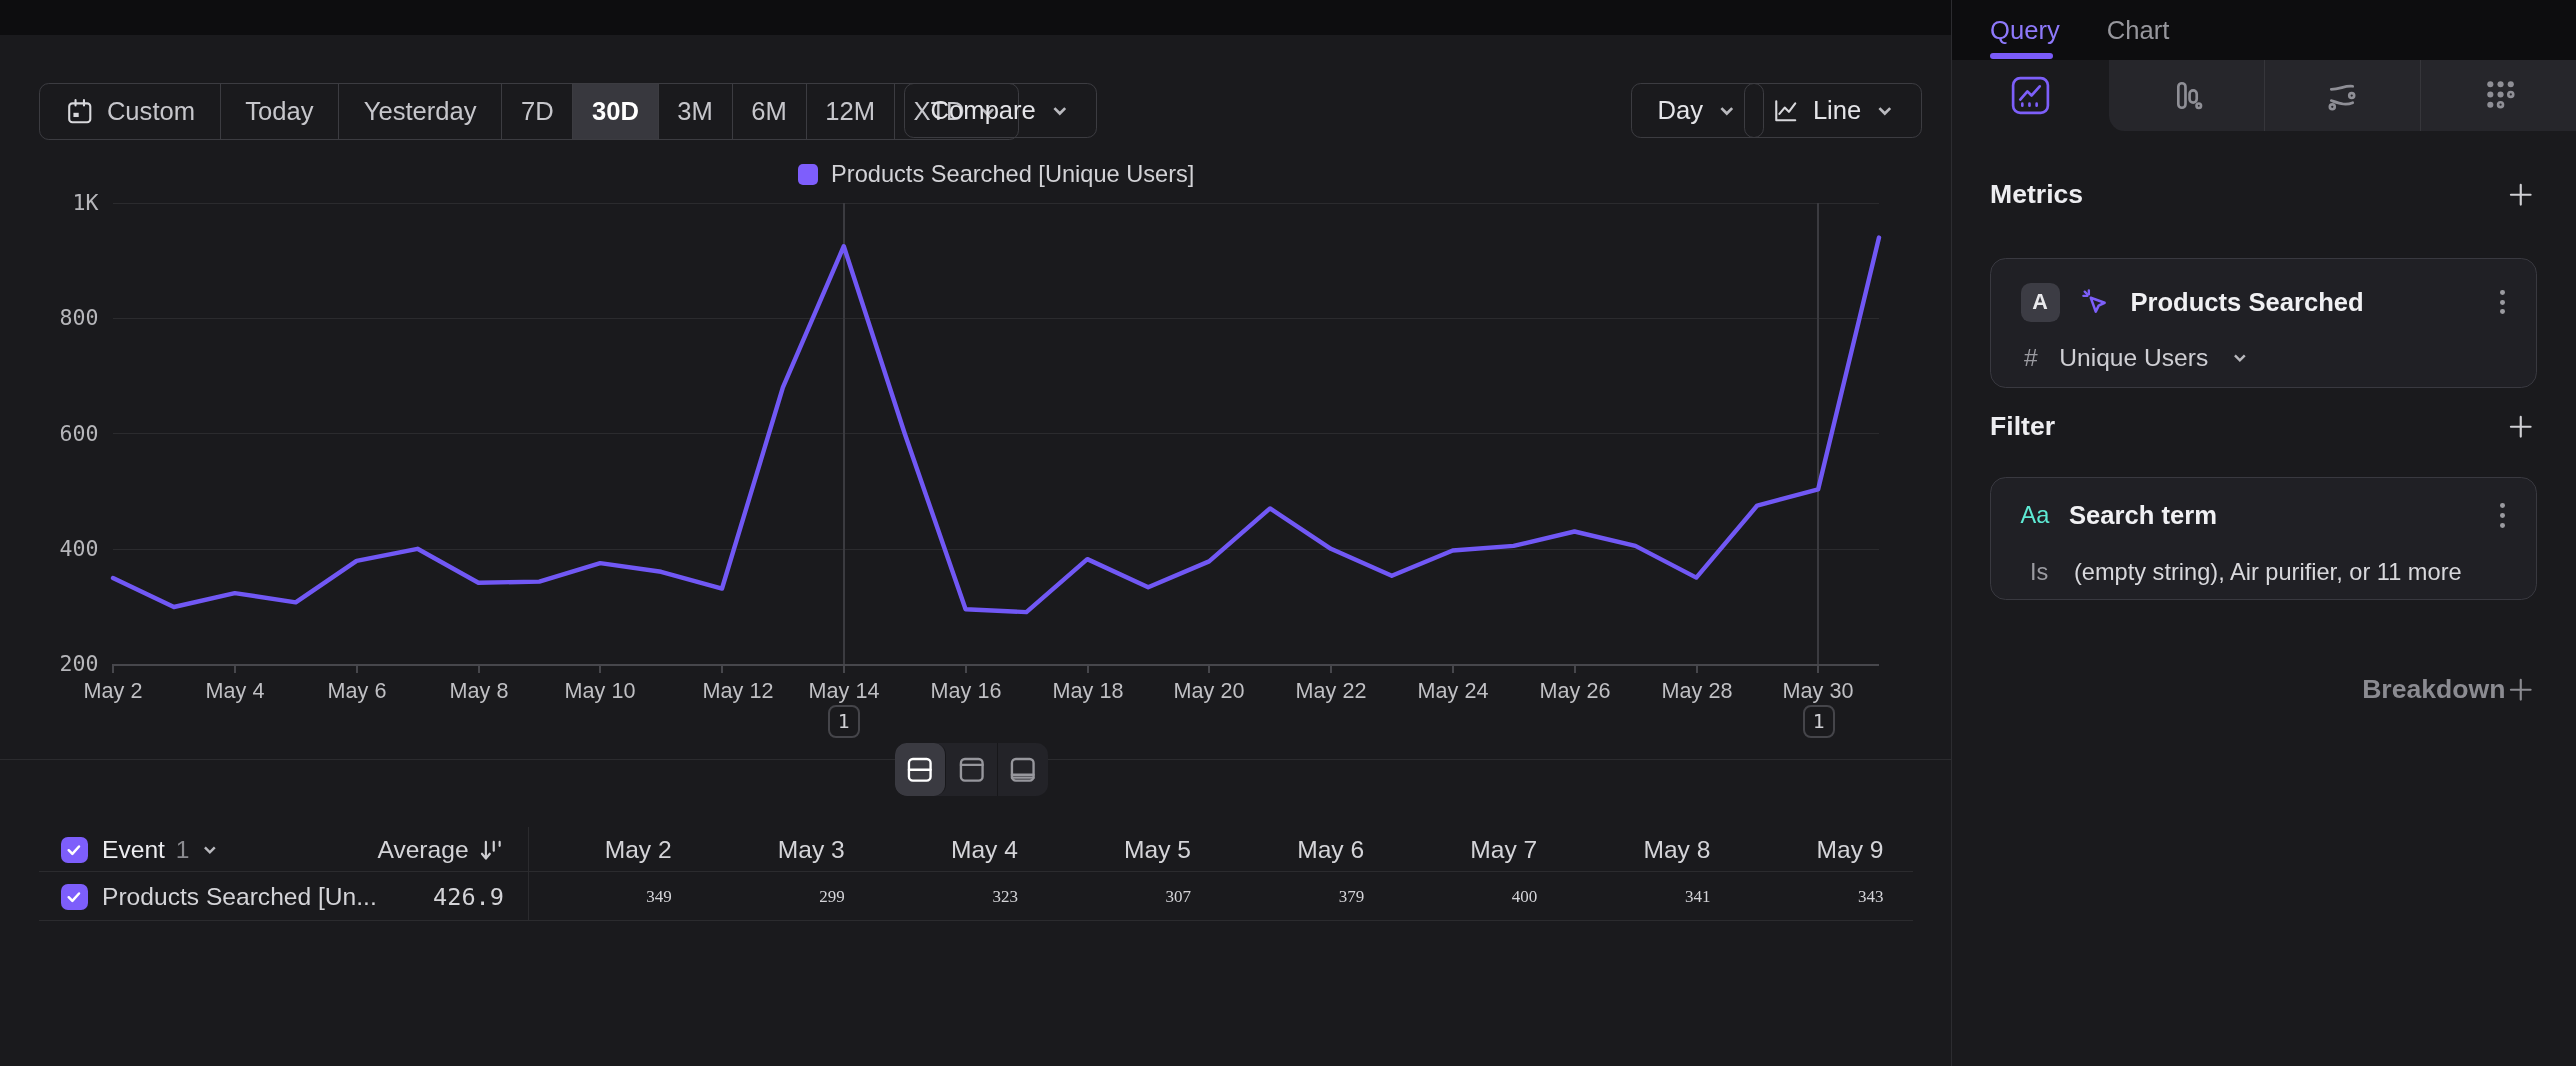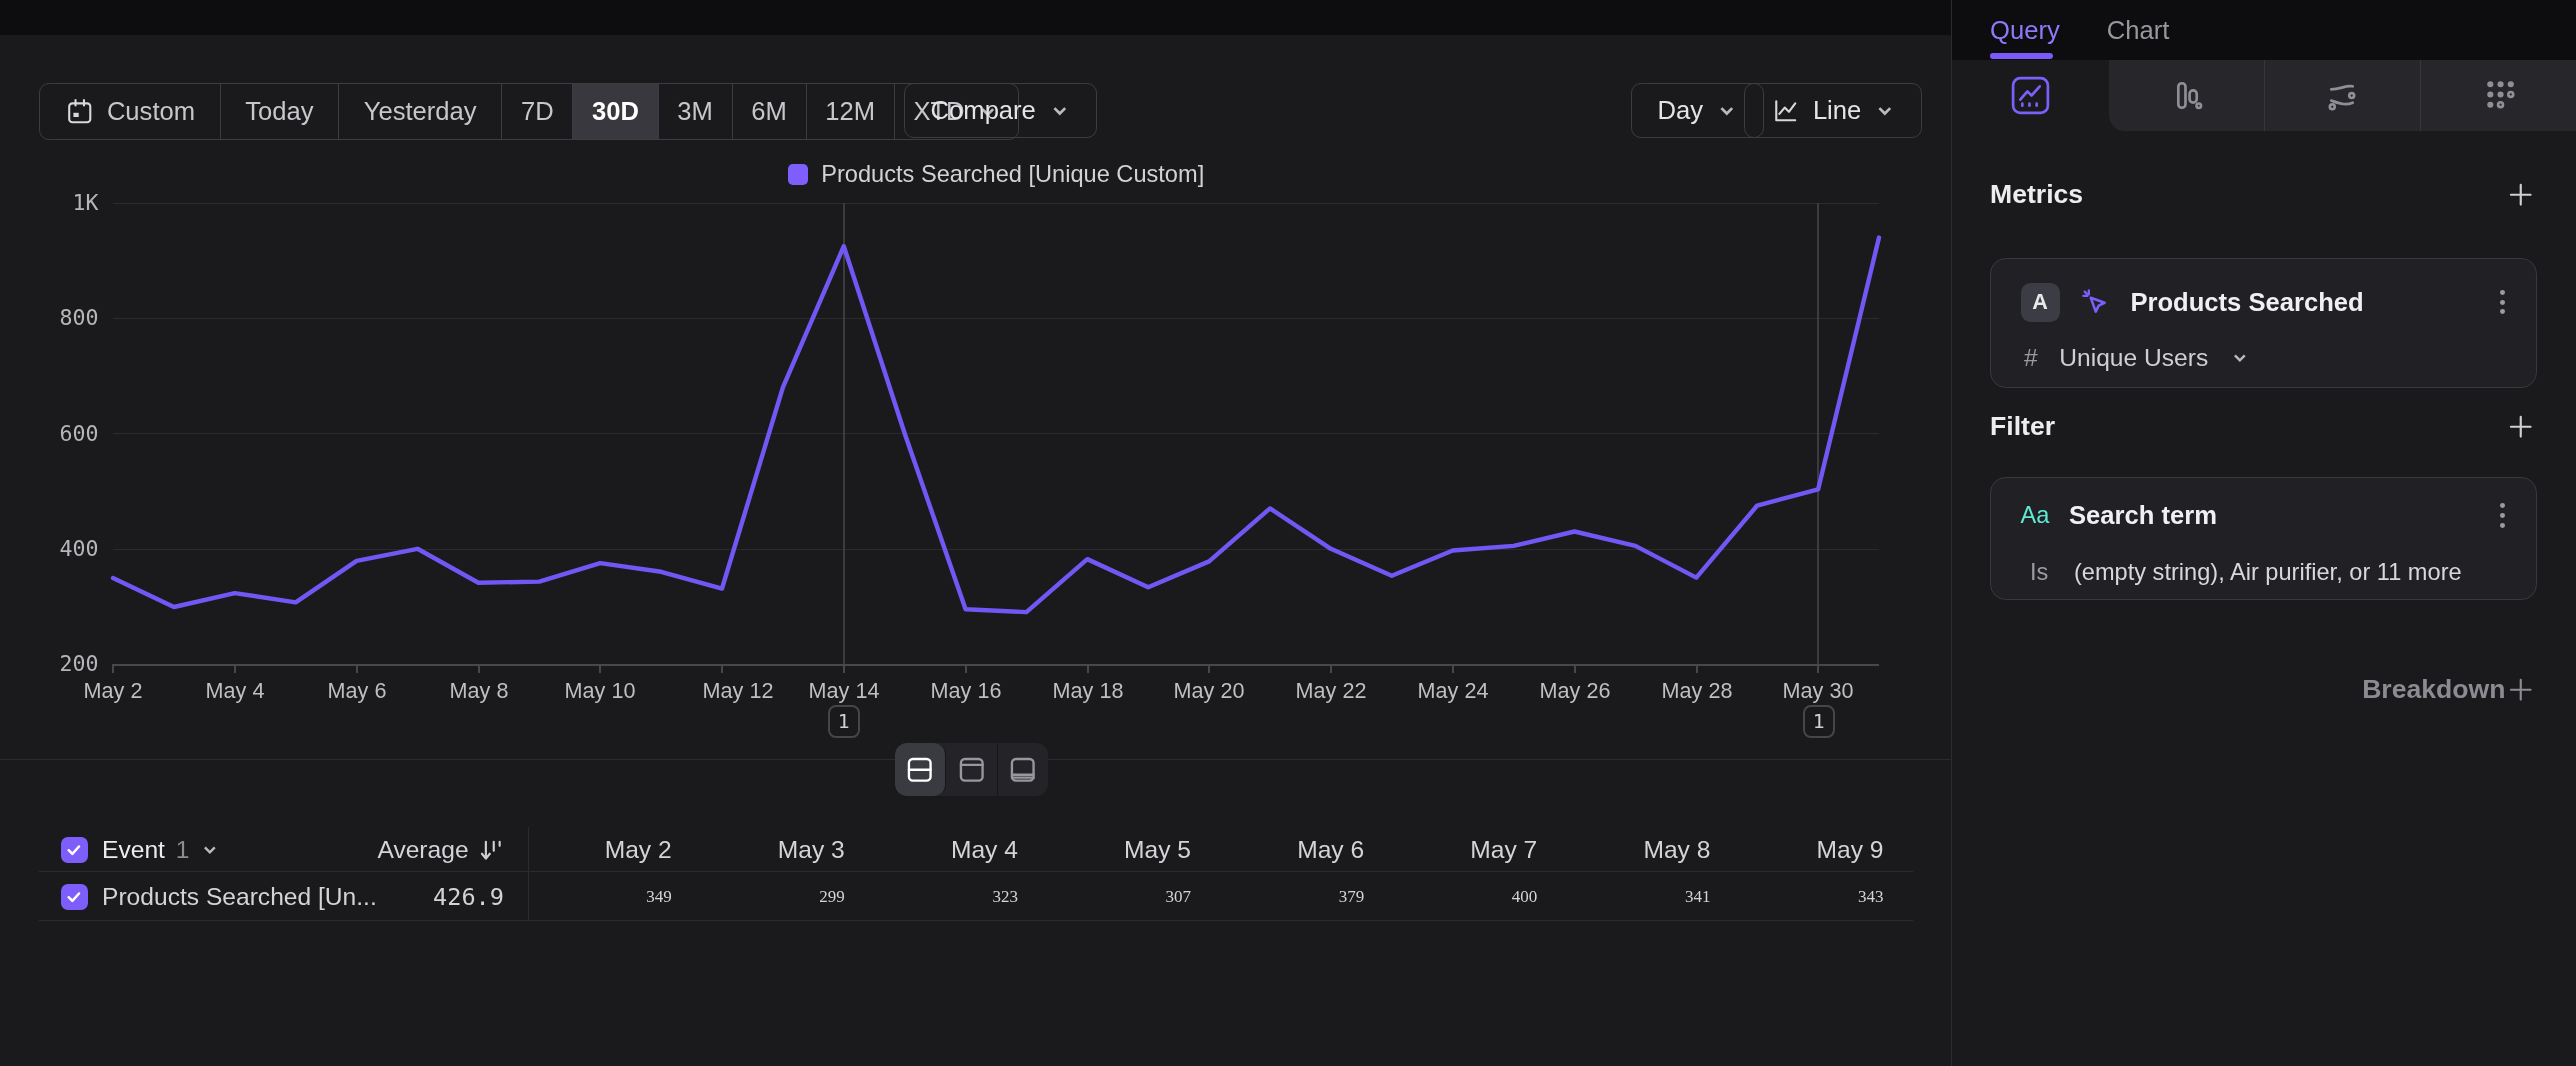--- a/index.html
+++ b/index.html
@@ -164,21 +164,21 @@
         <path d="M8 17l5-6 4 4 6-8"></path>
     </svg>
     <span>Line</span>
     <svg class="chev" viewBox="0 0 16 16">
         <path d="M4 6l4 4 4-4"></path>
       </svg>
   </button>
 
   <div id="legend">
     <span class="swatch"></span>
-    <span>Products Searched [Unique Custom]</span>
+    <span>Products Searched [Unique Users]</span>
   </div>
 
   <div id="chart">
       <div class="ylabel" style="top:651px">200</div>
       <div class="gridline" style="top:549px"></div>
       <div class="ylabel" style="top:536px">400</div>
       <div class="gridline" style="top:433px"></div>
       <div class="ylabel" style="top:421px">600</div>
       <div class="gridline" style="top:318px"></div>
       <div class="ylabel" style="top:305px">800</div>

